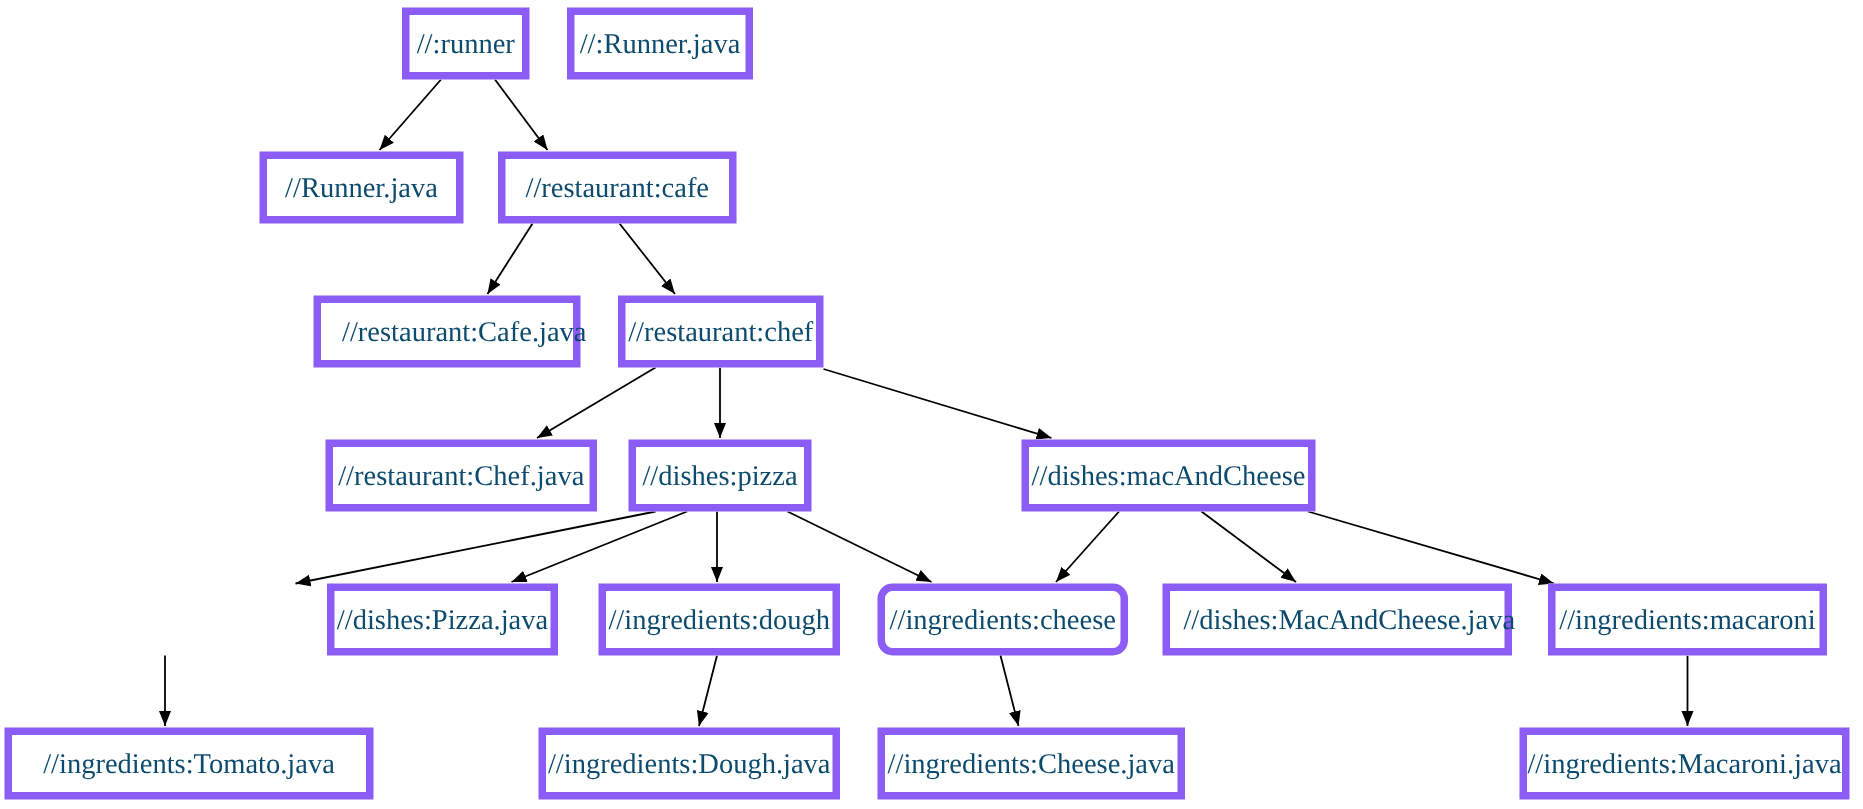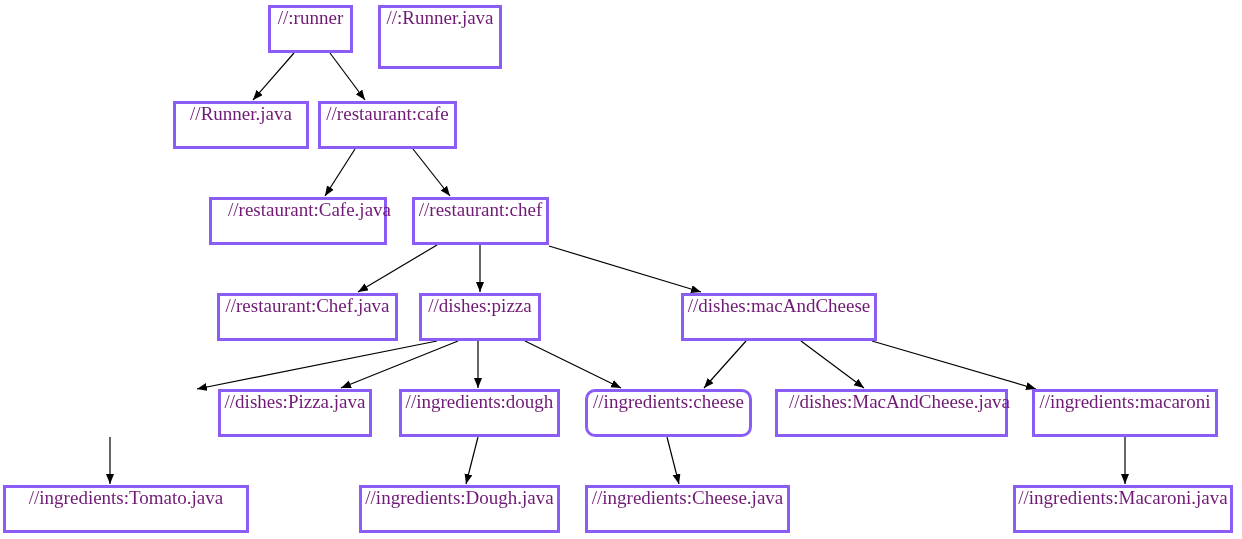--- a/index.html
+++ b/index.html
@@ -18,26 +18,26 @@
   #edge-layer {
     position: absolute;
     left: 0;
     top: 0;
     width: 1242px;
     height: 539px;
   }
   .node {
     position: absolute;
     box-sizing: border-box;
-    border: 3px solid #8b5cf6;
+    border: 5px solid #8b5cf6;
     background: #ffffff;
     display: flex;
-    align-items: flex-start;
+    align-items: center;
     justify-content: center;
-    color: #701a75;
+    color: #0c4a6e;
     font-size: 19px;
     line-height: 1;
     white-space: nowrap;
   }
   .edge-line {
     stroke: #000000;
     stroke-width: 1.2;
     fill: none;
   }
 </style>
@@ -70,27 +70,27 @@
         <line x1="110" y1="437" x2="110" y2="484" class="edge-line" marker-end="url(#arrowhead)"></line>
         <line x1="478" y1="437" x2="466" y2="484" class="edge-line" marker-end="url(#arrowhead)"></line>
         <line x1="667" y1="437" x2="679" y2="484" class="edge-line" marker-end="url(#arrowhead)"></line>
         <line x1="1125" y1="437" x2="1125" y2="484" class="edge-line" marker-end="url(#arrowhead)"></line>
       </g>
   </svg>
 
   <div class="node" style="left: 268px; top: 5px; width: 85px; height: 48px;">
       <span>//:runner</span>
     </div>
-  <div class="node" style="left: 378px; top: 5px; width: 124px; height: 64px;">
+  <div class="node" style="left: 378px; top: 5px; width: 124px; height: 48px;">
       <span>//:Runner.java</span>
     </div>
   <div class="node" style="left: 173px; top: 101px; width: 136px; height: 48px;">
       <span>//Runner.java</span>
     </div>
-  <div class="node" style="left: 318px; top: 101px; width: 139px; height: 48px;">
+  <div class="node" style="left: 332px; top: 101px; width: 159px; height: 48px;">
       <span>//restaurant:cafe</span>
     </div>
   <div class="node" style="left: 209px; top: 197px; width: 178px; height: 48px; padding-left: 23px;">
       <span>//restaurant:Cafe.java</span>
     </div>
   <div class="node" style="left: 412px; top: 197px; width: 137px; height: 48px;">
       <span>//restaurant:chef</span>
     </div>
   <div class="node" style="left: 217px; top: 293px; width: 181px; height: 48px;">
       <span>//restaurant:Chef.java</span>

